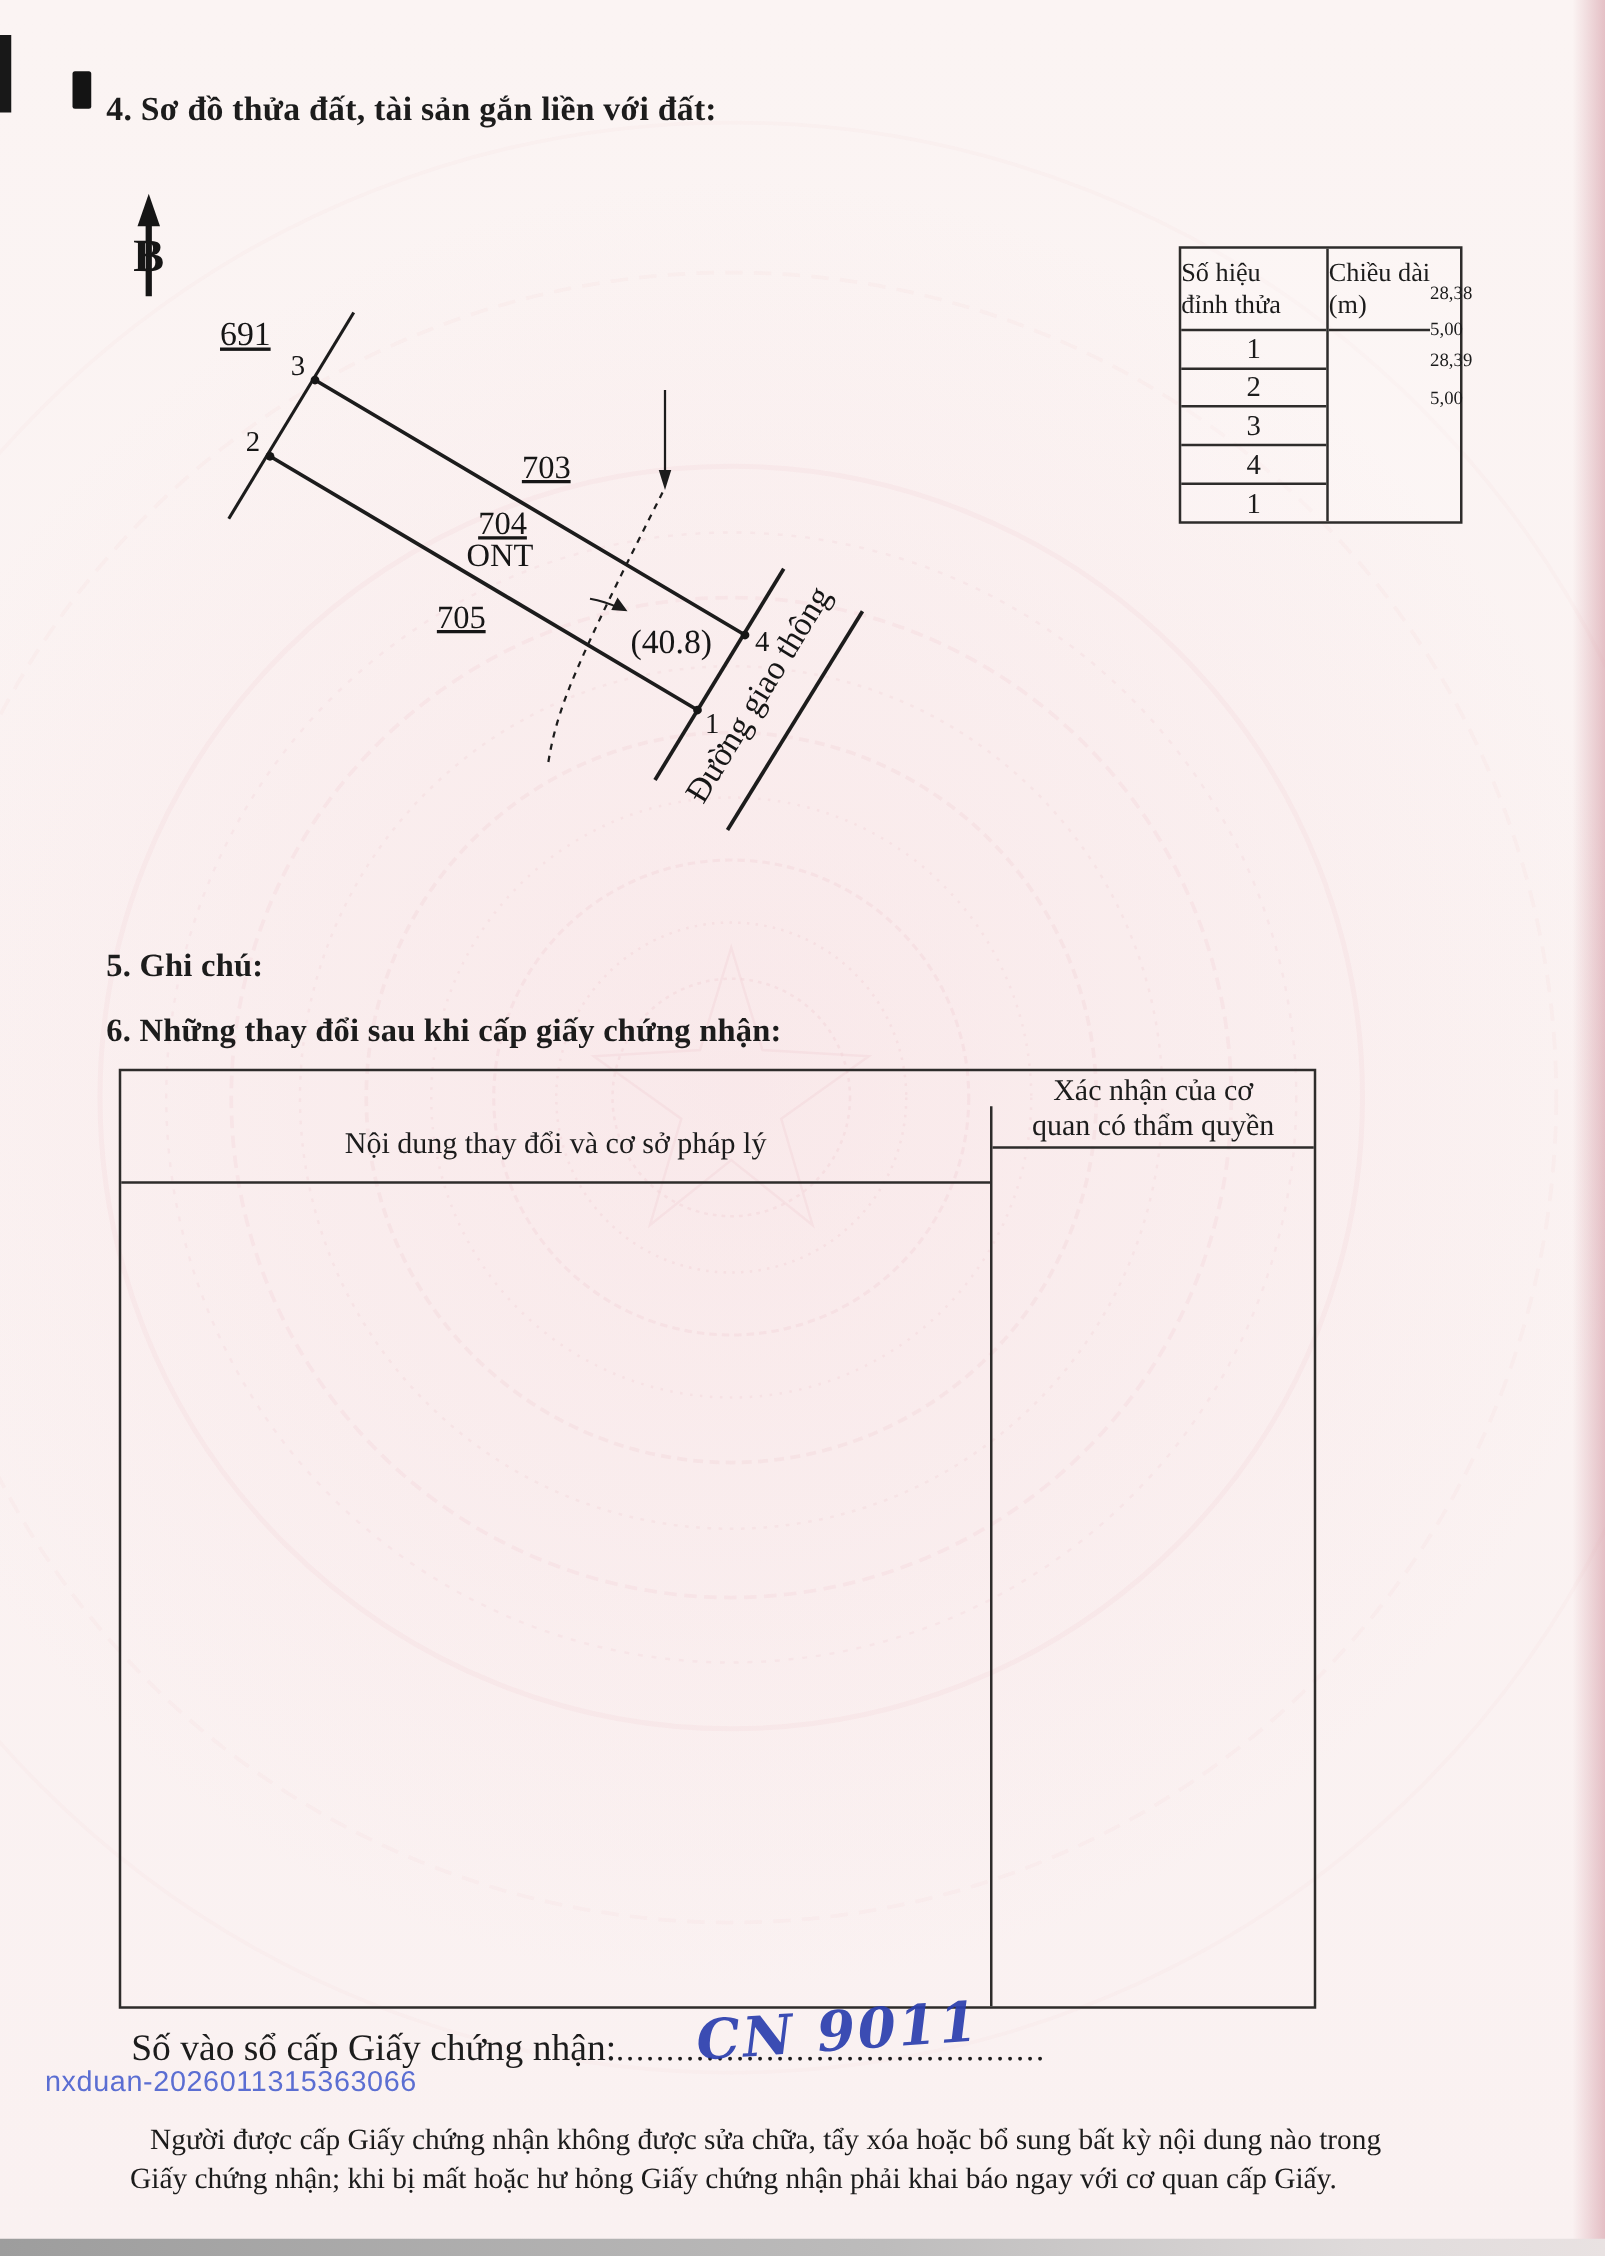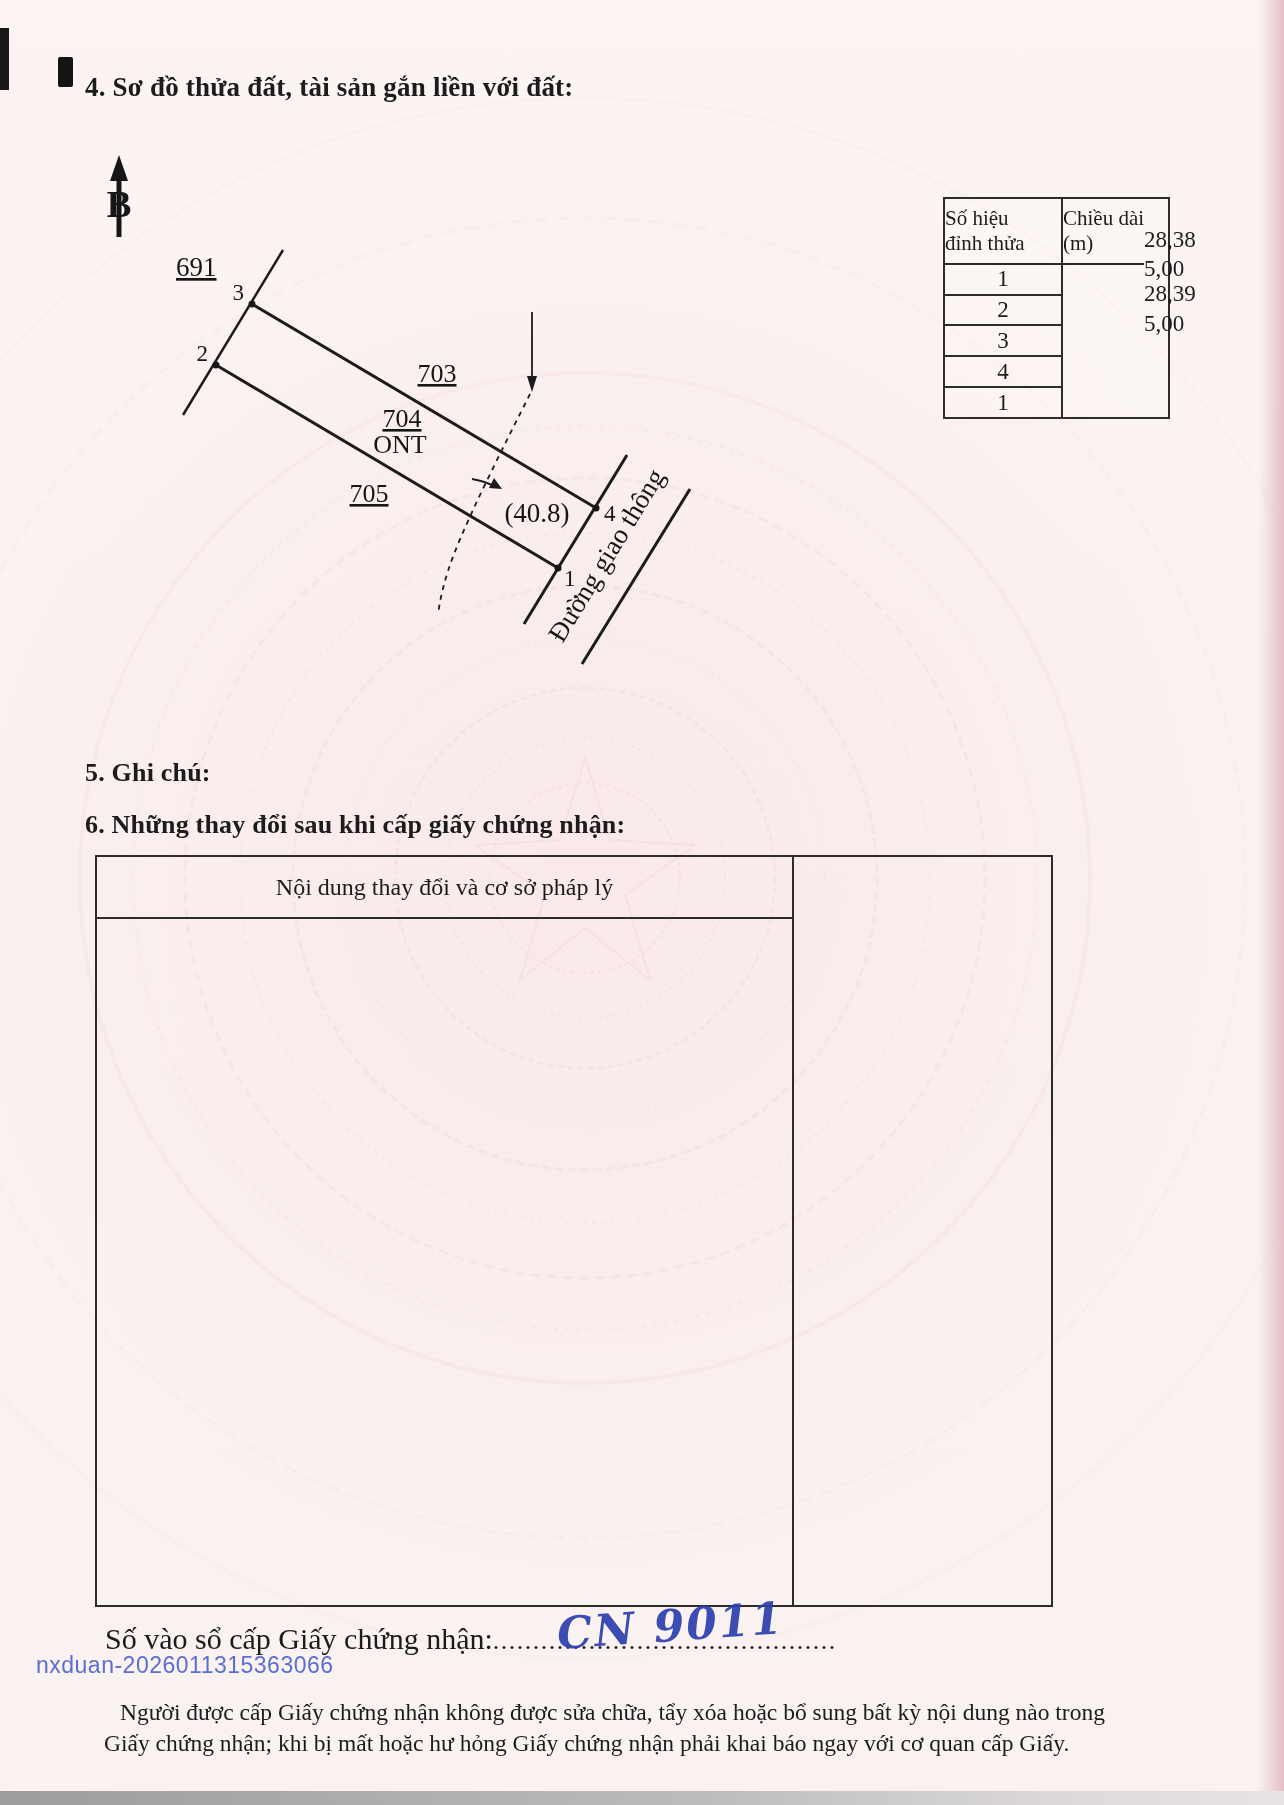--- a/index.html
+++ b/index.html
@@ -28,26 +28,26 @@
   .vtable{position:absolute;left:943px;top:197px;width:227px;height:222px;
           border:2px solid #2e2c2b;display:flex;box-sizing:border-box;background:rgba(255,252,252,.25);}
   .vt-c1{width:118px;border-right:2px solid #2e2c2b;display:flex;flex-direction:column;box-sizing:border-box;}
   .vt-c2{flex:1;display:flex;flex-direction:row;position:relative;}
   .vt-h{height:64px;border-bottom:2px solid #2e2c2b;display:flex;flex-direction:column;
         justify-content:center;font-size:21px;line-height:25px;}
   .vt-r{height:29px;border-bottom:2px solid #2e2c2b;display:flex;align-items:center;
         justify-content:center;font-size:23px;}
   .vt-r:last-child{border-bottom:none;}
   .vt-vals{position:relative;flex:1;}
-  .vt-vals span{position:absolute;left:0;width:100%;text-align:center;font-size:23px;}
+  .vt-vals span{position:absolute;left:0;width:100%;text-align:center;font-size:15px;}
 
   
   .ctable{position:absolute;left:95px;top:855px;width:958px;height:752px;
           border:2.5px solid #2e2c2b;display:flex;box-sizing:border-box;}
-  .ct-left{width:697px;border-right:2px solid #2e2c2b;display:flex;flex-direction:column;box-sizing:border-box;}
+  .ct-left{width:697px;border-right:2px solid #2e2c2b;display:flex;flex-direction:column;box-sizing:border-box;margin-top:28px;}
   .ct-right{flex:1;display:flex;flex-direction:column;}
   .ct-h{height:60px;border-bottom:2.5px solid #2e2c2b;display:flex;flex-direction:column;
         align-items:center;justify-content:center;font-size:24px;line-height:28px;}
   .ct-body{flex:1;}
 
   
   .registry{position:absolute;left:105px;top:1622px;font-size:30px;white-space:nowrap;}
   .registry .dots{font-size:26px;letter-spacing:1.5px;}
   .hand{position:absolute;left:452px;top:-22px;font-size:44px;font-style:italic;
         font-family:"DejaVu Serif","Liberation Serif",serif;color:#2b3fae;
@@ -171,20 +171,27 @@
     </div>
 
     <div id="t5" class="sec-title">5. Ghi chú:</div>
     <div id="t6" class="sec-title">6. Những thay đổi sau khi cấp giấy chứng nhận:</div>
 
     <div class="ctable">
       <div class="ct-left">
         <div class="ct-h">Nội dung thay đổi và cơ sở pháp lý</div>
         <div class="ct-body"></div>
       </div>
+      <div class="ct-right">
+        <div class="ct-h">
+          <span>Xác nhận của cơ</span>
+          <span>quan có thẩm quyền</span>
+        </div>
+        <div class="ct-body"></div>
+      </div>
     </div>
 
     <div class="registry">
       <span>Số vào sổ cấp Giấy chứng nhận:</span><span class="dots">...........................................</span>
       <span class="hand">CN 9011</span>
     </div>
 
     <div class="foot">
       <div class="l1">Người được cấp Giấy chứng nhận không được sửa chữa, tẩy xóa hoặc bổ sung bất kỳ nội dung nào trong</div>
       <div class="l2">Giấy chứng nhận; khi bị mất hoặc hư hỏng Giấy chứng nhận phải khai báo ngay với cơ quan cấp Giấy.</div>

